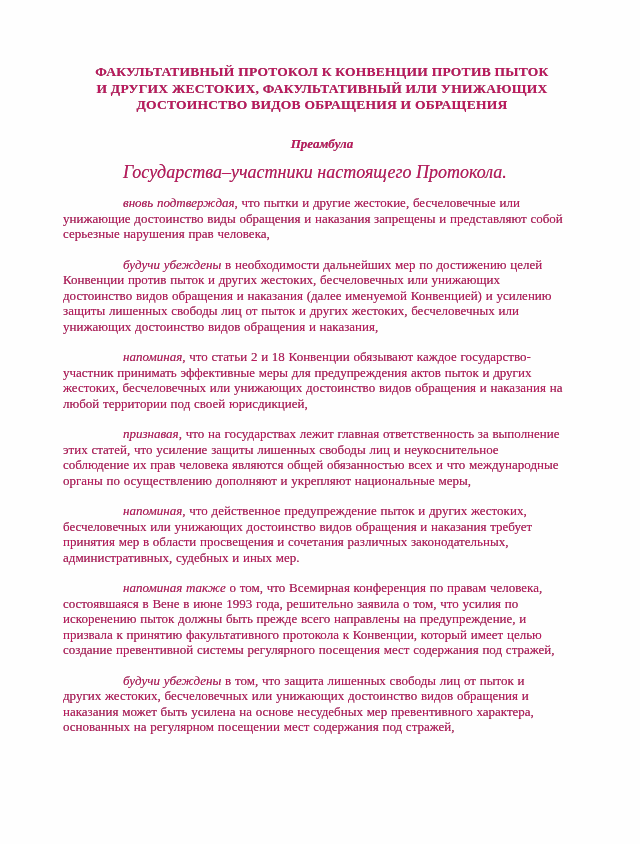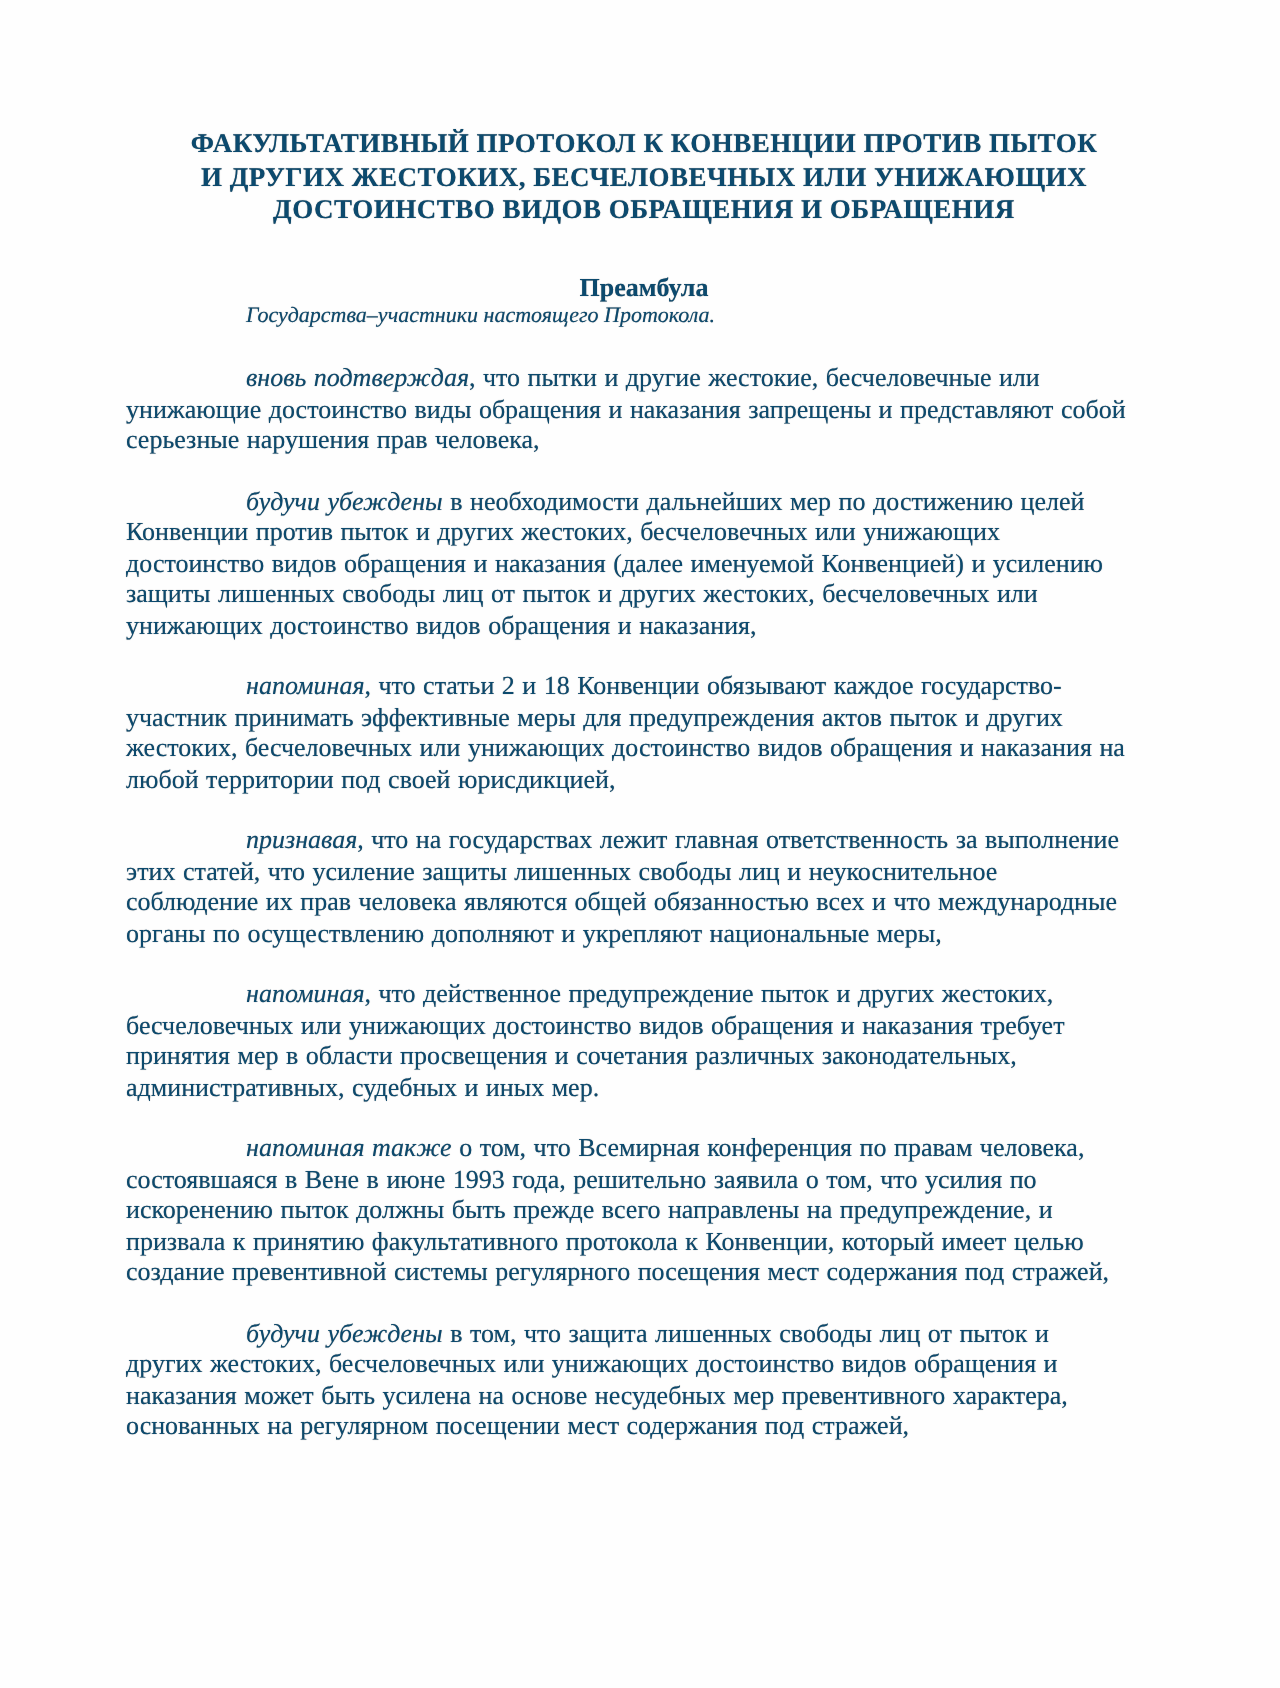--- a/index.html
+++ b/index.html
@@ -11,21 +11,21 @@
     width: 640px;
     height: 844px;
     overflow: hidden;
   }
   .page {
     position: relative;
     width: 640px;
     height: 844px;
     background: #fefefe;
     font-family: "Liberation Serif", "DejaVu Serif", serif;
-    color: #0c4a6e;
+    color: #be185d;
   }
   .content {
     position: absolute;
     left: 63px;
     top: 64px;
     width: 518px;
     
     text-shadow: 0 0 0.45px rgba(20,20,20,0.55);
   }
   .doc-title {
@@ -38,25 +38,27 @@
   }
   .doc-title .title-line {
     display: block;
   }
   .preamble-heading {
     font-weight: bold;
     text-align: center;
     font-size: 13px;
     line-height: 15px;
     margin-top: 22px;
+    font-style: italic;
   }
   .salutation {
     font-style: italic;
-    font-size: 11px;
+    font-size: 18px;
     line-height: 15.5px;
+    margin-top: 14px;
     text-indent: 60px;
   }
   p.para {
     font-size: 13px;
     line-height: 15.5px;
     margin: 7px 16px 0 0;
     padding-top: 8px;
     text-indent: 60px;
     text-align: left;
     word-spacing: 0.5px;
@@ -66,21 +68,21 @@
   }
 </style>
 </head>
 <body>
 
 <div class="page">
   <div class="content">
 
     <h1 class="doc-title">
       <span class="title-line">ФАКУЛЬТАТИВНЫЙ ПРОТОКОЛ К КОНВЕНЦИИ ПРОТИВ ПЫТОК</span>
-      <span class="title-line">И ДРУГИХ ЖЕСТОКИХ, БЕСЧЕЛОВЕЧНЫХ ИЛИ УНИЖАЮЩИХ</span>
+      <span class="title-line">И ДРУГИХ ЖЕСТОКИХ, ФАКУЛЬТАТИВНЫЙ ИЛИ УНИЖАЮЩИХ</span>
       <span class="title-line">ДОСТОИНСТВО ВИДОВ ОБРАЩЕНИЯ И ОБРАЩЕНИЯ</span>
     </h1>
 
     <div class="preamble-heading">Преамбула</div>
 
     <div class="salutation">Государства–участники настоящего Протокола.</div>
 
     <p class="para"><span class="lead">вновь подтверждая</span><span>, что пытки и другие жестокие, бесчеловечные или унижающие достоинство виды обращения и наказания запрещены и представляют собой серьезные нарушения прав человека,</span></p>
 
     <p class="para"><span class="lead">будучи убеждены</span><span> в необходимости дальнейших мер по достижению целей Конвенции против пыток и других жестоких, бесчеловечных или унижающих достоинство видов обращения и наказания (далее именуемой Конвенцией) и усилению защиты лишенных свободы лиц от пыток и других жестоких, бесчеловечных или унижающих достоинство видов обращения и наказания,</span></p>

